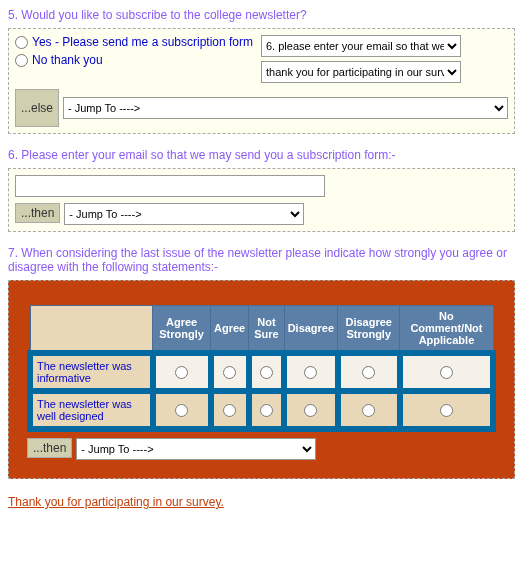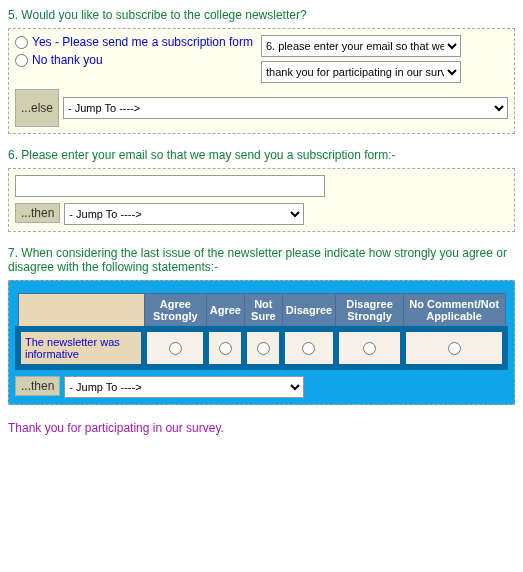--- a/index.html
+++ b/index.html
@@ -10,21 +10,21 @@
       background: #fff;
       width: 523px;
       padding: 8px;
     }
     .section {
       margin-bottom: 14px;
     }
     .question-label {
       font-size: 12px;
       margin-bottom: 6px;
-      color: #15803d;
+      color: #8b5cf6;
     }
     .q5-container {
       border: 1px dashed #aaa;
       padding: 6px;
       background: #fffff0;
     }
     .q5-inner {
       display: flex;
       align-items: flex-start;
       gap: 8px;
@@ -103,22 +103,22 @@
     .then-label {
       background: #d0d0b0;
       border: 1px solid #aaa;
       padding: 2px 5px;
       font-size: 12px;
       min-width: 38px;
       text-align: center;
     }
     .q7-container {
       border: 1px dashed #aaa;
-      padding: 6px;
-      background: #0ea5e9;
+      padding: 18px;
+      background: #c2410c;
     }
     table.rating-table {
       border-collapse: collapse;
       margin-top: 6px;
       width: 100%;
     }
     table.rating-table th {
       background: #5b7fa6;
       color: #fff;
       font-size: 11px;
@@ -153,21 +153,22 @@
       align-items: center;
       justify-content: center;
     }
     input[type="radio"].table-radio {
       margin: 0;
       cursor: pointer;
     }
     .thank-you {
       margin-top: 16px;
       font-size: 12px;
-      color: #a21caf;
+      color: #c2410c;
+      text-decoration: underline;
     }
   </style>
 </head>
 <body>
 
 <div class="section">
   <div class="question-label">5. Would you like to subscribe to the college newsletter?</div>
   <div class="q5-container">
     <div class="q5-inner">
       <div class="q5-left">
@@ -255,20 +256,53 @@
               <div class="radio-cell">
                 <input type="radio" name="q7r1" class="table-radio" style="">
               </div>
             </td>
           <td>
               <div class="radio-cell">
                 <input type="radio" name="q7r1" class="table-radio" style="">
               </div>
             </td>
         </tr>
+        <tr>
+          <td class="row-label">The newsletter was well designed</td>
+          <td>
+              <div class="radio-cell">
+                <input type="radio" name="q7r2" class="table-radio" style="">
+              </div>
+            </td>
+          <td>
+              <div class="radio-cell">
+                <input type="radio" name="q7r2" class="table-radio" style="">
+              </div>
+            </td>
+          <td>
+              <div class="radio-cell">
+                <input type="radio" name="q7r2" class="table-radio" style="">
+              </div>
+            </td>
+          <td>
+              <div class="radio-cell">
+                <input type="radio" name="q7r2" class="table-radio" style="">
+              </div>
+            </td>
+          <td>
+              <div class="radio-cell">
+                <input type="radio" name="q7r2" class="table-radio" style="">
+              </div>
+            </td>
+          <td>
+              <div class="radio-cell">
+                <input type="radio" name="q7r2" class="table-radio" style="">
+              </div>
+            </td>
+        </tr>
       </tbody>
     </table>
     <div class="then-row" style="margin-top:6px;">
       <span class="then-label">...then</span>
       <select style="width:240px;">
         <option>- Jump To ----&gt;</option>
       </select>
     </div>
   </div>
 </div>

